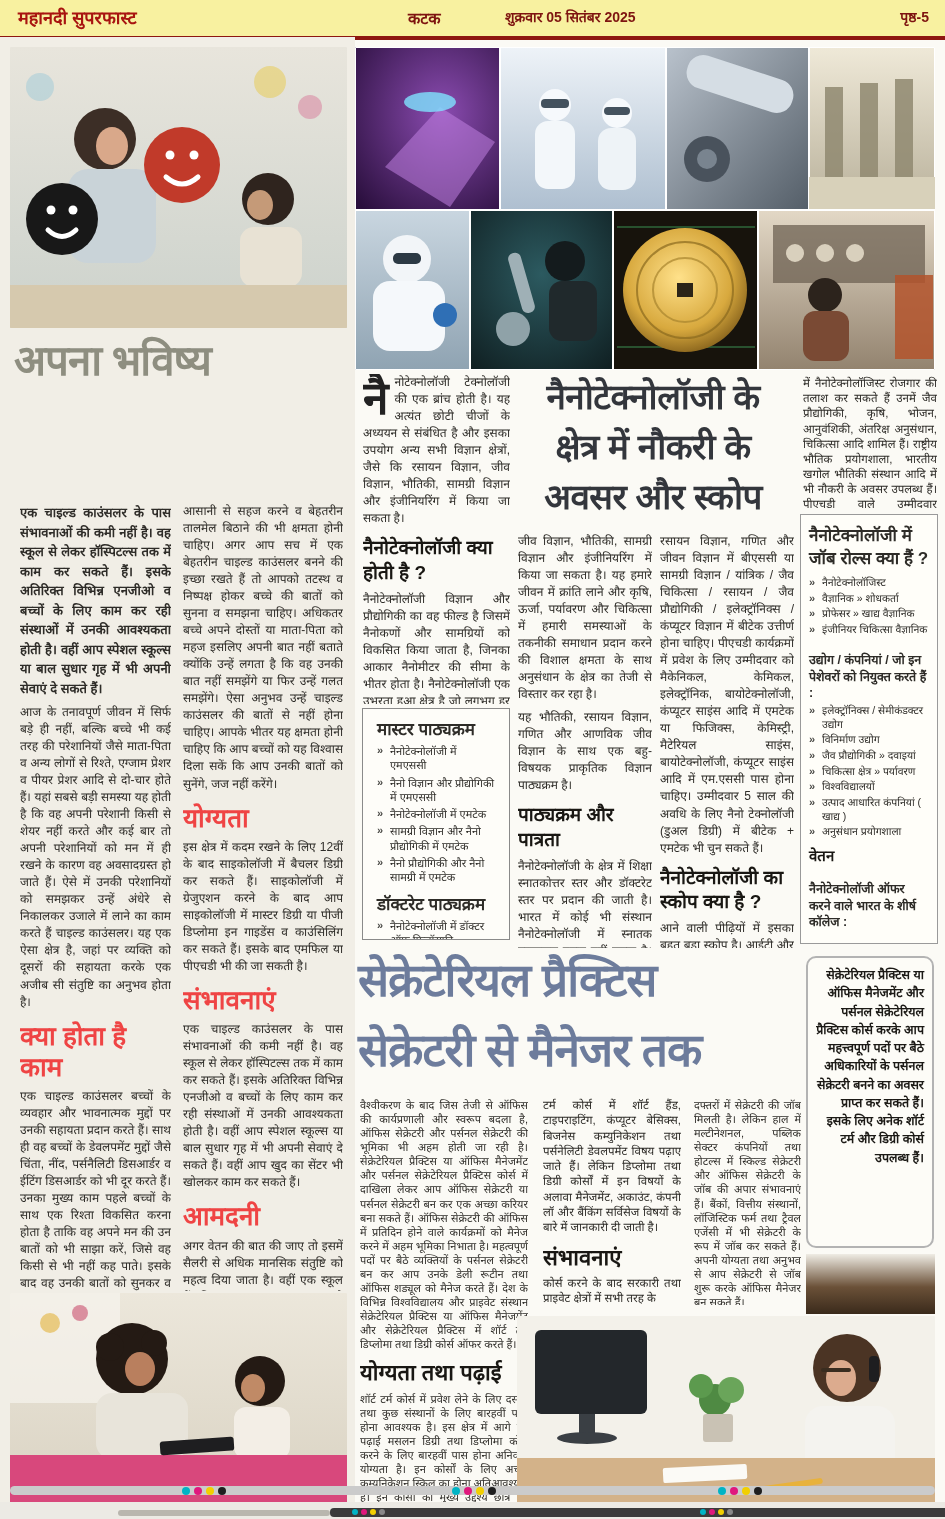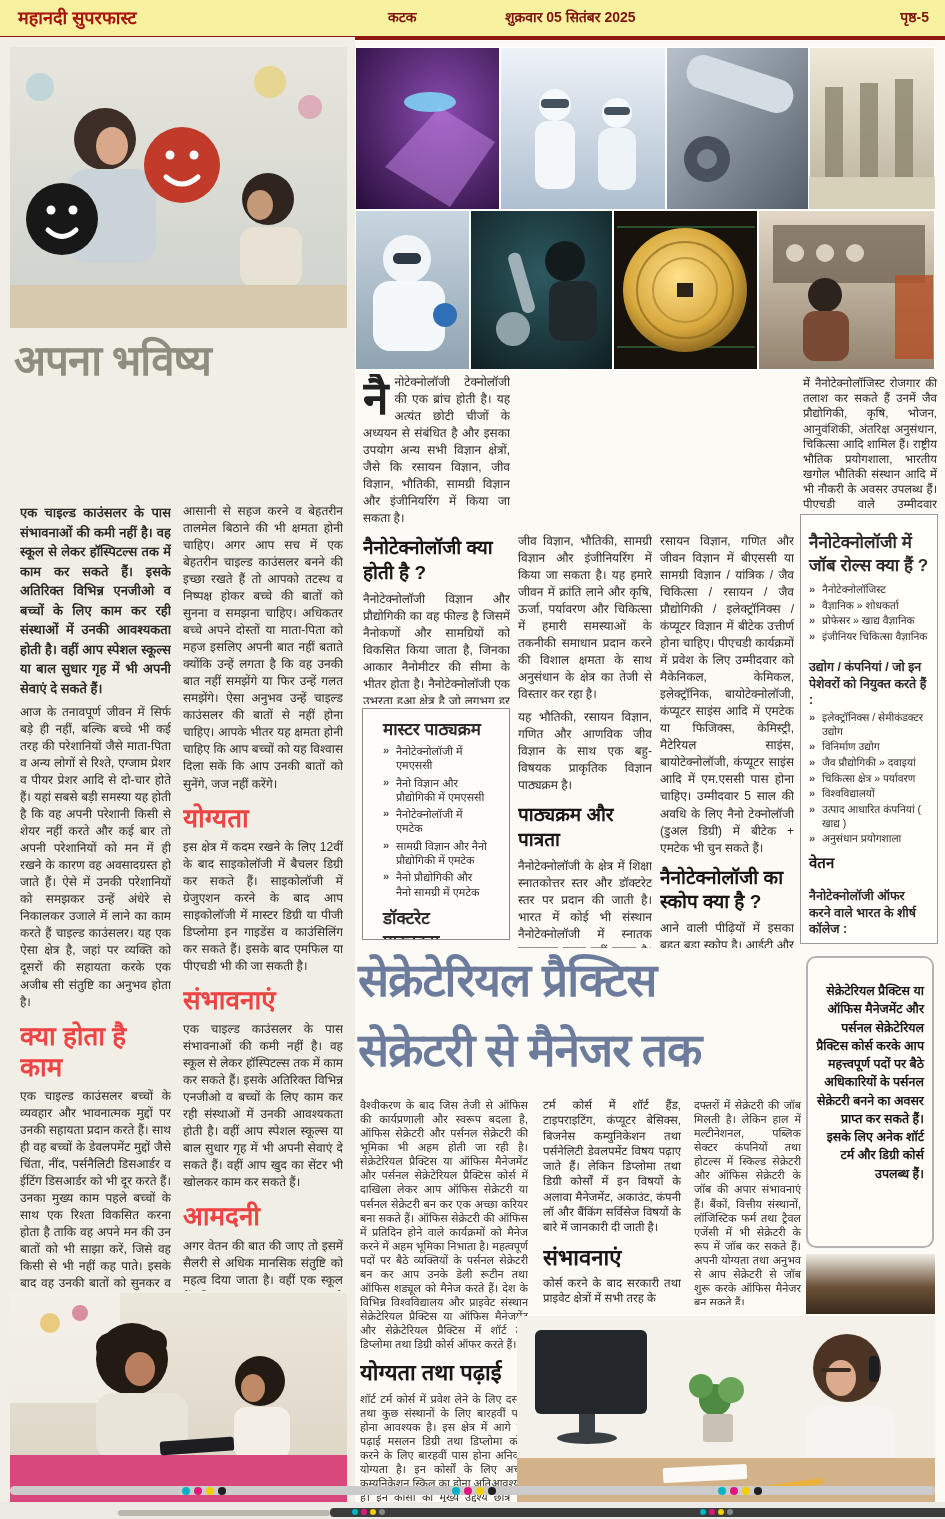--- a/index.html
+++ b/index.html
@@ -5,21 +5,21 @@
   html,body{margin:0;padding:0;background:#dedcd5;}
   .page{position:relative;width:945px;height:1519px;margin:0 auto;background:#fbfaf5;
         font-family:"Liberation Sans","DejaVu Sans",sans-serif;overflow:hidden;color:#2e2c28;}
   [data-interactable]{box-sizing:border-box;}
 
   
   .masthead{position:absolute;left:0;top:0;width:945px;height:40px;background:#f8f1a0;
             border-bottom:4px solid #8e1710;}
   .masthead span{position:absolute;top:7px;font-weight:700;color:#a81410;white-space:nowrap;}
   .mh-paper{left:18px;font-size:18px;top:5px !important;}
-  .mh-city{left:388px;font-size:14px;color:#7e1410 !important;}
+  .mh-city{left:408px;font-size:16px;color:#7e1410 !important;}
   .mh-date{left:505px;font-size:14px;color:#7e1410 !important;}
   .mh-page{right:16px;font-size:14px;color:#7e1410 !important;}
 
   .left-panel{position:absolute;left:0;top:37px;width:355px;height:1482px;background:#f1eee6;}
 
   .photo{position:absolute;overflow:hidden;border-radius:1px;}
   .photo svg{display:block;}
 
   
   .child-headline{position:absolute;left:14px;top:333px;width:332px;
@@ -42,43 +42,43 @@
   
   .ncol1{left:363px;top:374px;width:147px;height:330px;}
   .nano-headline{position:absolute;left:505px;top:372px;width:296px;height:156px;text-align:center;
                  font-size:35px;line-height:1.43;font-weight:800;color:#33363c;letter-spacing:-0.5px;}
   .ncol2{left:518px;top:533px;width:134px;height:415px;}
   .ncol3{left:660px;top:533px;width:134px;height:415px;}
   .ncol4{left:803px;top:376px;width:134px;height:132px;}
   .dropcap{float:left;font-size:46px;line-height:0.85;font-weight:700;color:#222;padding:5px 6px 0 0;}
 
   .course-box{position:absolute;left:362px;top:708px;width:148px;height:232px;background:#fefdf9;
-              border:1px solid #8a8a8a;padding:8px 20px;overflow:hidden;}
+              border:1px solid #8a8a8a;padding:8px 14px;overflow:hidden;}
   .course-box .sub-box{font-size:17px;font-weight:700;margin:0 0 4px;}
   .course-box .blist li{font-size:11px;}
 
   .job-box{position:absolute;left:800px;top:514px;width:138px;height:430px;background:#fffef9;
            border:1px solid #9a9a9a;padding:10px 8px;overflow:hidden;}
-  .job-box .box-title{font-size:17px;font-weight:700;line-height:1.35;margin:7px 0 5px;}
+  .job-box .box-title{font-size:17px;font-weight:700;line-height:1.35;margin:0 0 5px;}
   .job-box .blist li{font-size:10.5px;margin-bottom:2px;}
   .job-box .sub-xs{font-size:12.5px;font-weight:700;line-height:1.3;margin:16px 0 3px;}
   .job-box .body-sm{font-size:10.5px;}
 
   
   .sec-headline{position:absolute;left:358px;top:946px;width:444px;
                 font-size:46px;line-height:1.52;font-weight:700;color:#6d7c9c;letter-spacing:-1px;}
   .scol1{left:360px;top:1098px;width:168px;height:414px;font-size:11px;}
   .scol2{left:543px;top:1098px;width:138px;height:212px;}
   .scol3{left:694px;top:1098px;width:107px;height:207px;}
   .scol1 .body-txt,.scol3 .body-txt{font-size:11px;line-height:1.28;}
   .scol2 .body-txt{font-size:11.5px;line-height:1.33;}
   .sub-sec{font-size:22px;font-weight:700;color:#191713;margin:8px 0 5px;line-height:1.25;}
 
   .quote-box{position:absolute;left:806px;top:956px;width:128px;height:292px;border:2px solid #b3b3b3;
-             border-radius:10px;padding:24px 8px;overflow:hidden;background:#fdfcf7;}
+             border-radius:10px;padding:8px 8px;overflow:hidden;background:#fdfcf7;}
   .quote-box p{margin:0;font-size:12.5px;font-weight:700;line-height:1.46;text-align:right;color:#1c1a16;}
 
   .photo-head{position:absolute;left:806px;top:1254px;width:129px;height:60px;
               background:linear-gradient(180deg,#efece4 0%,#6b5138 55%,#3a2a1b 100%);}
 
   
   .regbar{position:absolute;left:10px;top:1486px;width:925px;height:9px;background:#cbcbcb;border-radius:5px;}
   .dots{position:absolute;top:0;height:9px;display:flex;align-items:center;}
   .dot{display:inline-block;width:8px;height:8px;border-radius:50%;margin-right:4px;}
   .d-c{background:#00b4c5;} .d-m{background:#e0187d;} .d-y{background:#f2cf00;} .d-k{background:#1f1f1f;}
@@ -262,20 +262,25 @@
       <rect x="448" y="264" width="46" height="50" rx="12" fill="#7a4a34"></rect>
     </svg>
   </div>
 
   <div class="txtcol ncol1" data-interactable="false">
     <p class="body-txt"><span class="dropcap" data-interactable="false">नै</span><span data-interactable="false">नोटेक्नोलॉजी टेक्नोलॉजी की एक ब्रांच होती है। यह अत्यंत छोटी चीजों के अध्ययन से संबंधित है और इसका उपयोग अन्य सभी विज्ञान क्षेत्रों, जैसे कि रसायन विज्ञान, जीव विज्ञान, भौतिकी, सामग्री विज्ञान और इंजीनियरिंग में किया जा सकता है।</span></p>
     <div class="sub-md" data-interactable="false">नैनोटेक्नोलॉजी क्या होती है ?</div>
     <p class="body-txt" data-interactable="false">नैनोटेक्नोलॉजी विज्ञान और प्रौद्योगिकी का वह फील्ड है जिसमें नैनोकणों और सामग्रियों को विकसित किया जाता है, जिनका आकार नैनोमीटर की सीमा के भीतर होता है। नैनोटेक्नोलॉजी एक उभरता हुआ क्षेत्र है जो लगभग हर तकनीकी अनुशासन - रसायन विज्ञान से लेकर कंप्यूटर विज्ञान तक - अत्यंत सूक्ष्म सामग्रियों के अध्ययन और अनुप्रयोग में संलग्न है। यह अकादमिक और शोध से संबंधित शीर्ष रैंक वाले विषयों में से एक है। नैनोटेक्नोलॉजी टेक्नोलॉजी की एक ब्रांच होती है। यह अत्यंत छोटी चीजों के अध्ययन से संबंधित है और इसका उपयोग अन्य सभी विज्ञान क्षेत्रों, जैसे कि रसायन विज्ञान,</p>
   </div>
 
+  <div class="nano-headline" data-interactable="false">
+    <div data-interactable="false">नैनोटेक्नोलॉजी के</div>
+    <div data-interactable="false">क्षेत्र में नौकरी के</div>
+    <div data-interactable="false">अवसर और स्कोप</div>
+  </div>
 
   <div class="course-box" data-interactable="false">
     <div class="sub-box" data-interactable="false">मास्टर पाठ्यक्रम</div>
     <ul class="blist" data-interactable="false">
         <li data-interactable="false"><span class="bu" data-interactable="false">»</span><span>नैनोटेक्नोलॉजी में एमएससी</span></li>
         <li data-interactable="false"><span class="bu" data-interactable="false">»</span><span>नैनो विज्ञान और प्रौद्योगिकी में एमएससी</span></li>
         <li data-interactable="false"><span class="bu" data-interactable="false">»</span><span>नैनोटेक्नोलॉजी में एमटेक</span></li>
         <li data-interactable="false"><span class="bu" data-interactable="false">»</span><span>सामग्री विज्ञान और नैनो प्रौद्योगिकी में एमटेक</span></li>
         <li data-interactable="false"><span class="bu" data-interactable="false">»</span><span>नैनो प्रौद्योगिकी और नैनो सामग्री में एमटेक</span></li>
       </ul>

